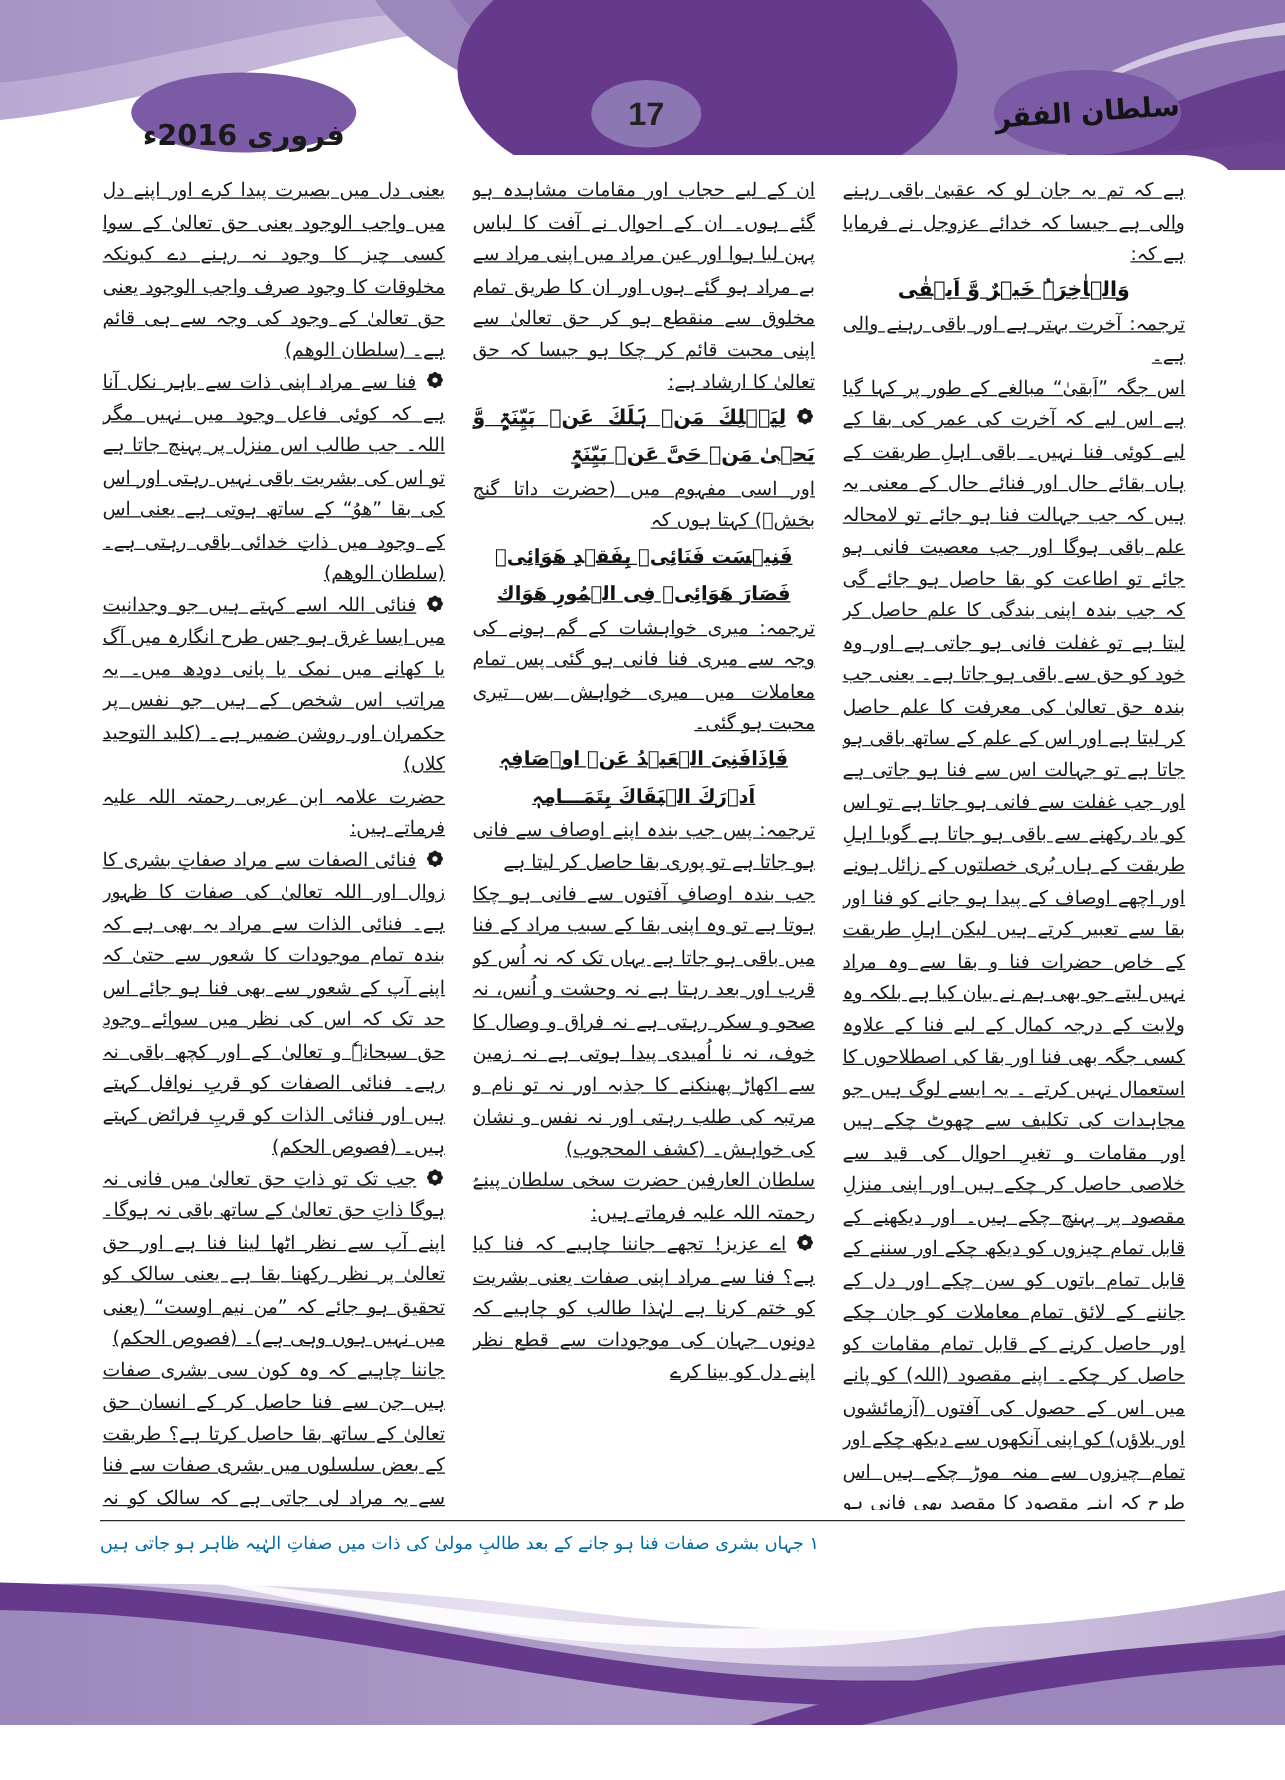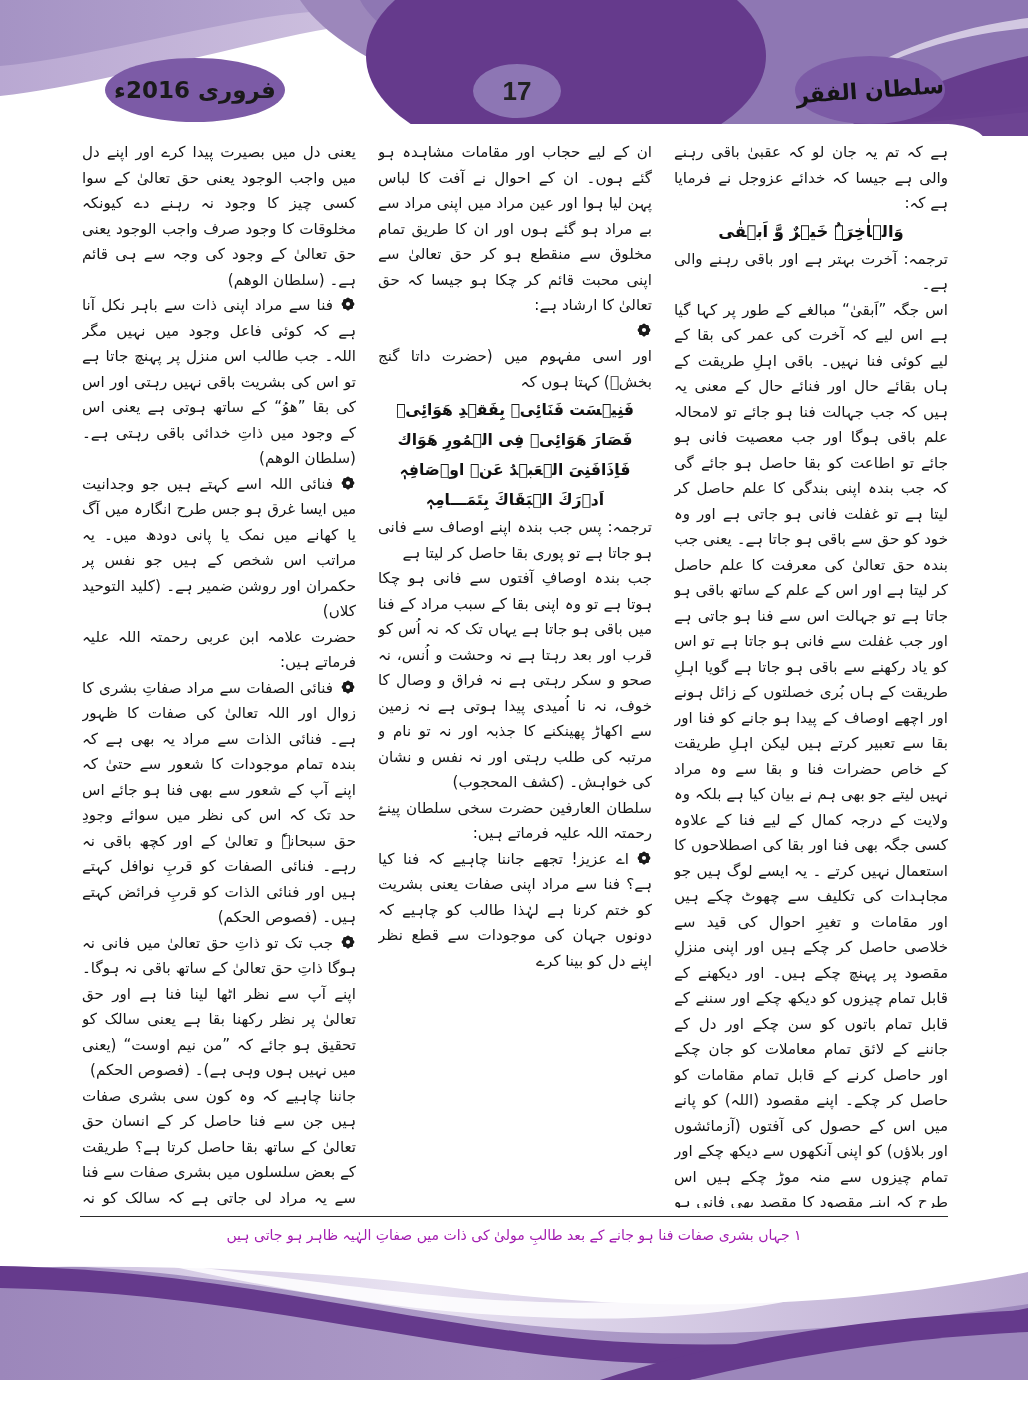--- a/index.html
+++ b/index.html
@@ -33,20 +33,21 @@
   .badge{
     position:absolute;
     display:flex;align-items:center;justify-content:center;
     border-radius:50%;
     box-sizing:border-box;
   }
   .badge-date{
     left:105px;top:58px;width:180px;height:64px;
     background:#7C5BA6;
     color:#1a1a1a;
+    align-items:flex-end;
   }
   .badge-date span{
     font-family:"DejaVu Sans","Liberation Sans",sans-serif;
     font-size:23px;font-weight:700;letter-spacing:0px;
     direction:rtl;white-space:nowrap;
   }
   .badge-page{
     left:473px;top:64px;width:88px;height:54px;
     background:#8D76B4;
     color:#222;
@@ -82,21 +83,21 @@
     width:274px;
     direction:rtl;
     text-align:justify;
     text-align-last:right;
     font-size:15.1px;
     line-height:25.5px;
     color:#161616;
     font-family:"DejaVu Sans","Liberation Sans",sans-serif;
     overflow:hidden;
   }
-  .col p{margin:0 0 0 0;}
+  .col p{margin:0 0 0 0;text-decoration:underline;}
 
   .para{
     text-align:justify;
     text-align-last:right;
   }
 
   
   .bullet-para{
     position:relative;
     text-align:justify;
@@ -145,24 +146,24 @@
     position:absolute;
     left:80px;top:1216px;width:868px;
     direction:rtl;
   }
   .footnote-rule{
     width:100%;height:0;
     border-top:1.2px solid #2b2b2b;
     margin:0 0 6px 0;
   }
   .footnote{
-    text-align:center;
+    text-align:left;
     font-size:14px;
     line-height:24px;
-    color:#a21caf;
+    color:#0369a1;
     direction:rtl;
   }
 </style>
 </head>
 <body>
 
 <div class="page">
 
   <div class="deco-top">
     <svg width="1028" height="140" viewBox="0 0 1028 140" xmlns="http://www.w3.org/2000/svg">
@@ -218,25 +219,26 @@
         <p class="para">ان کے لیے حجاب اور مقامات مشاہدہ ہو گئے ہوں۔ ان کے احوال نے آفت کا لباس پہن لیا ہوا اور عین مراد میں اپنی مراد سے بے مراد ہو گئے ہوں اور ان کا طریق تمام مخلوق سے منقطع ہو کر حق تعالیٰ سے اپنی محبت قائم کر چکا ہو جیسا کہ حق تعالیٰ کا ارشاد ہے:</p>
         <p class="bullet-para">
           <span class="orn">
             <svg viewBox="0 0 16 16" width="16" height="16" xmlns="http://www.w3.org/2000/svg">
               <g fill="#1a1a1a">
                 <rect x="3" y="3" width="10" height="10" rx="1.6"></rect>
                 <rect x="3" y="3" width="10" height="10" rx="1.6" transform="rotate(45 8 8)"></rect>
                 <circle cx="8" cy="8" r="2.1" fill="#ffffff"></circle>
               </g>
             </svg>
-          </span>
+          </span><span class="arabic-verse" style="display:inline">لِیَہۡلِكَ مَنۡ ہَلَكَ عَنۡ بَیِّنَۃٍ وَّ یَحۡیٰ مَنۡ حَیَّ عَنۡ بَیِّنَۃٍ</span>
         </p>
         <p class="para">اور اسی مفہوم میں (حضرت داتا گنج بخشؒ) کہتا ہوں کہ</p>
         <p class="poetry">فَنِیۡسَت فَنَائِیۡ بِفَقۡدِ ھَوَائِیۡ</p>
         <p class="poetry">فَصَارَ ھَوَائِیۡ فِی الۡمُورِ ھَوَاك</p>
+        <p class="para">ترجمہ: میری خواہشات کے گم ہونے کی وجہ سے میری فنا فانی ہو گئی پس تمام معاملات میں میری خواہش بس تیری محبت ہو گئی۔</p>
         <p class="poetry">فَاِذَافَنِیَ الۡعَبۡدُ عَنۡ اوۡصَافِہٖ</p>
         <p class="poetry">اَدۡرَكَ الۡبَقَاكَ بِتَمَـــامِہٖ</p>
         <p class="para">ترجمہ: پس جب بندہ اپنے اوصاف سے فانی ہو جاتا ہے تو پوری بقا حاصل کر لیتا ہے</p>
         <p class="para">جب بندہ اوصافِ آفتوں سے فانی ہو چکا ہوتا ہے تو وہ اپنی بقا کے سبب مراد کے فنا میں باقی ہو جاتا ہے یہاں تک کہ نہ اُس کو قرب اور بعد رہتا ہے نہ وحشت و اُنس، نہ صحو و سکر رہتی ہے نہ فراق و وصال کا خوف، نہ نا اُمیدی پیدا ہوتی ہے نہ زمین سے اکھاڑ پھینکنے کا جذبہ اور نہ تو نام و مرتبہ کی طلب رہتی اور نہ نفس و نشان کی خواہش۔ (کشف المحجوب)</p>
         <p class="para">سلطان العارفین حضرت سخی سلطان پینےُ رحمتہ اللہ علیہ فرماتے ہیں:</p>
         <p class="bullet-para">
           <span class="orn">
             <svg viewBox="0 0 16 16" width="16" height="16" xmlns="http://www.w3.org/2000/svg">
               <g fill="#1a1a1a">
                 <rect x="3" y="3" width="10" height="10" rx="1.6"></rect>

